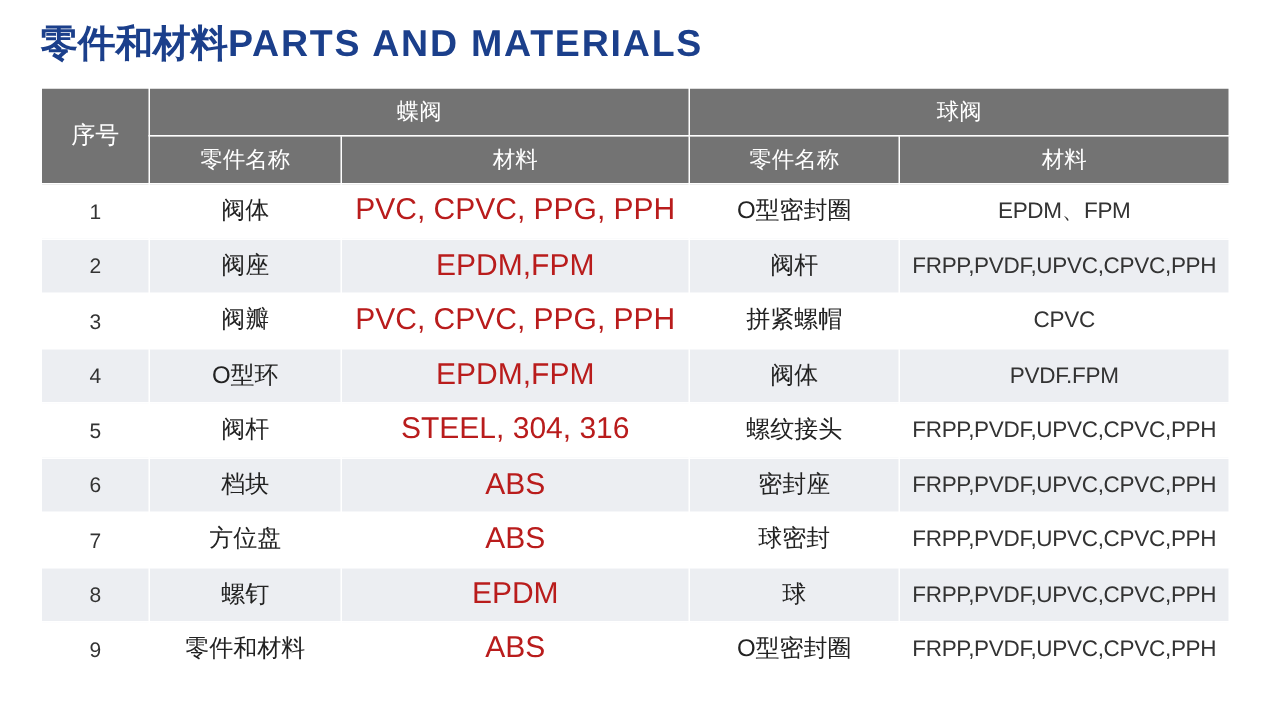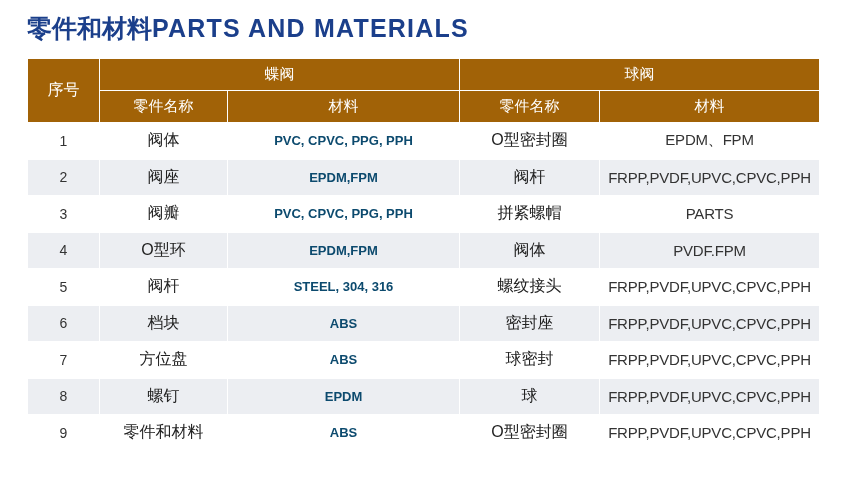--- a/index.html
+++ b/index.html
@@ -44,21 +44,21 @@
     border-collapse: collapse;
     table-layout: fixed;
   }
   th, td {
     border: 1px solid #ffffff;
     text-align: center;
     vertical-align: middle;
     padding: 0;
   }
   thead th {
-    background: #a16207;
+    background: #737373;
     color: #ffffff;
     font-size: 15px;
     font-weight: normal;
     height: 31px;
     font-family: Liberation Serif, serif;
   }
   thead th.seq {
     font-size: 16px;
   }
   tbody td {
@@ -74,23 +74,23 @@
   }
   tbody td.num {
     font-size: 14px;
     color: #333333;
   }
   tbody td.name {
     font-size: 16px;
     color: #222222;
   }
   tbody td.mat {
-    font-weight: bold;
-    font-size: 13px;
-    color: #0c4a6e;
+    font-weight: normal;
+    font-size: 20px;
+    color: #b91c1c;
   }
   tbody td.mat-small {
     font-weight: normal;
     font-size: 15px;
     color: #333333;
     letter-spacing: -0.2px;
   }
   col.c0 { width: 72px; }
   col.c1 { width: 128px; }
   col.c2 { width: 232px; }
@@ -140,21 +140,21 @@
         <td class="name">阀座</td>
         <td class="mat">EPDM,FPM</td>
         <td class="name">阀杆</td>
         <td class="mat-small">FRPP,PVDF,UPVC,CPVC,PPH</td>
       </tr>
       <tr class="odd">
         <td class="num">3</td>
         <td class="name">阀瓣</td>
         <td class="mat">PVC, CPVC, PPG, PPH</td>
         <td class="name">拼紧螺帽</td>
-        <td class="mat-small">PARTS</td>
+        <td class="mat-small">CPVC</td>
       </tr>
       <tr class="even">
         <td class="num">4</td>
         <td class="name">O型环</td>
         <td class="mat">EPDM,FPM</td>
         <td class="name">阀体</td>
         <td class="mat-small">PVDF.FPM</td>
       </tr>
       <tr class="odd">
         <td class="num">5</td>

